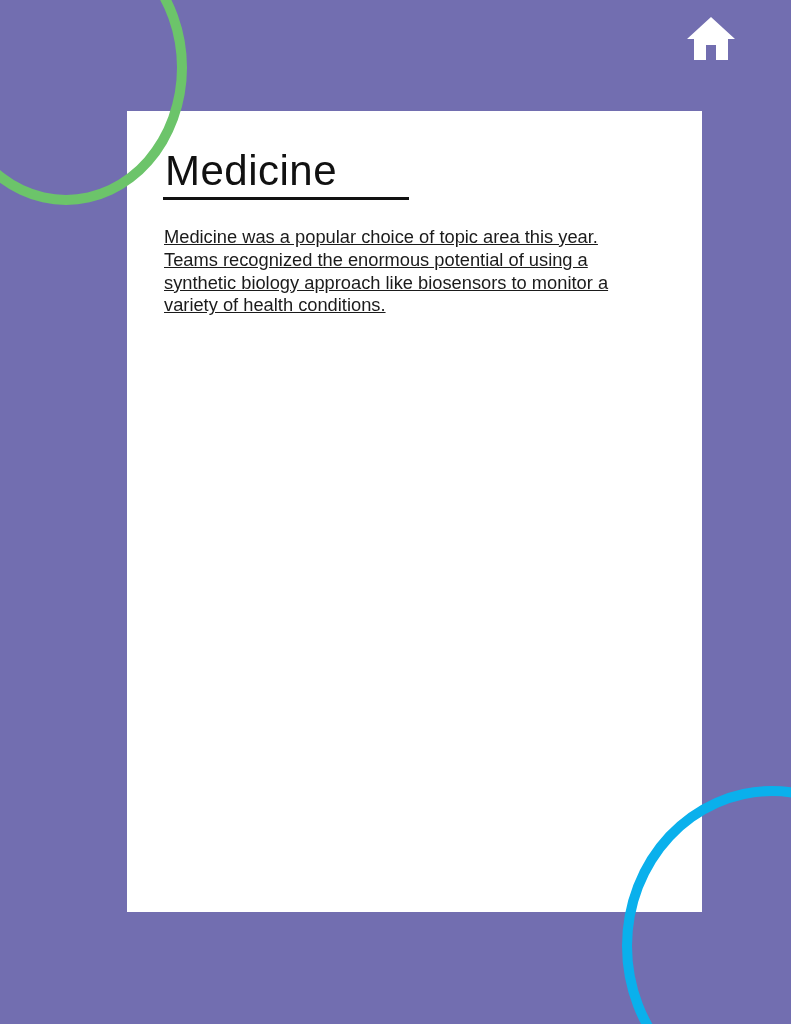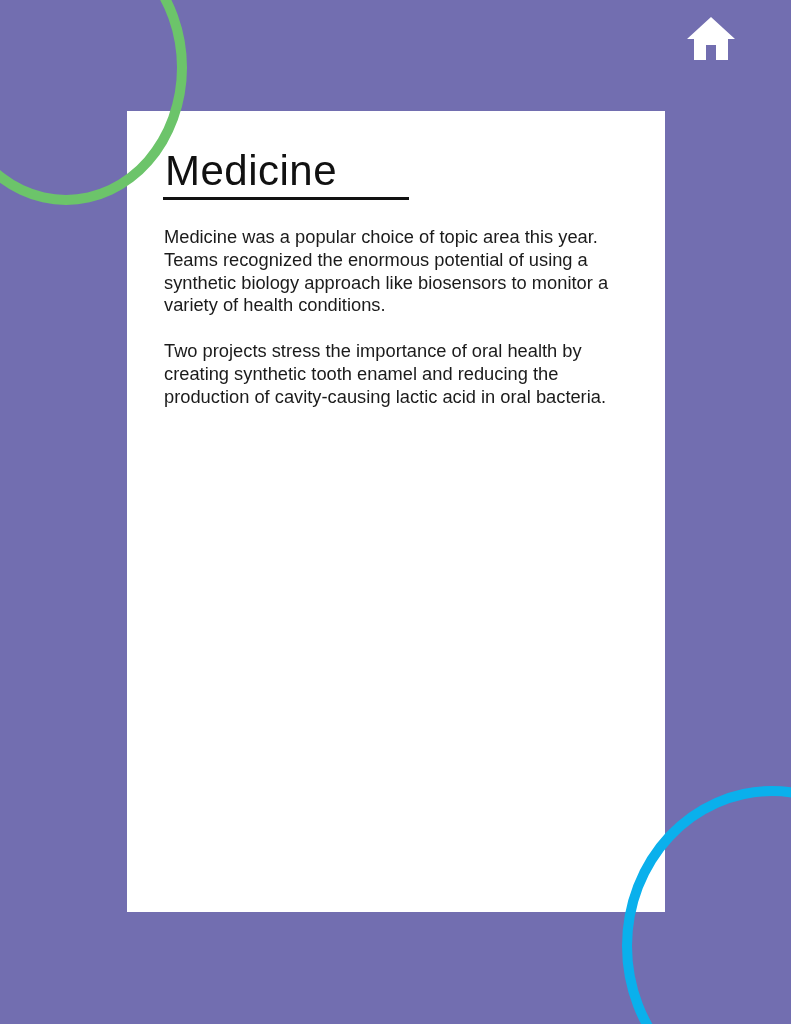--- a/index.html
+++ b/index.html
@@ -7,33 +7,34 @@
     width:791px; height:1024px; overflow:hidden; position:relative;
     background:#726eb0;
     font-family:"DejaVu Sans", sans-serif;
   }
   .ring { position:absolute; border-radius:50%; box-sizing:border-box; }
   .ring-green { left:-55px; top:-70px; width:242px; height:275px; border:10px solid #6cc46a; }
   .ring-blue { left:622px; top:786px; width:300px; height:320px; border:10px solid #0ab0ec; }
   .card {
     position:absolute; left:127px; top:111px; width:538px; height:801px;
     background:#ffffff;
+    padding-left:37px;
   }
   .title {
     position:absolute; left:38px; top:36px; margin:0;
     font-size:42px; font-weight:normal; color:#111; letter-spacing:0.5px;
     font-family:"Liberation Sans", sans-serif;
   }
   .rule { position:absolute; left:36px; top:86px; width:246px; height:3px; background:#111; }
   .body {
     position:absolute; left:37px; top:115px; width:480px;
     font-size:18.3px; line-height:22.8px; color:#1b1b1b;
     font-family:"Liberation Sans", sans-serif;
   }
-  .body p { margin:0 0 23px 0; }
+  .body p { margin:0 0 23px 0;text-decoration:underline; }
   .home {
     position:absolute; left:686px; top:16px; width:50px; height:45px;
   }
   
   .ring-green { z-index:2; }
   .card { z-index:1; }
   .ring-blue { z-index:2; }
 </style>
 </head>
 <body>
@@ -46,15 +47,14 @@
     <polygon points="25,1 49,23 42,23 42,44 8,44 8,23 1,23" fill="#ffffff"></polygon>
     <rect x="20" y="29" width="10" height="15" fill="#726eb0"></rect>
   </svg>
 </div>
 
 <div class="card">
   <h1 class="title">Medicine</h1>
   <div class="rule"></div>
   <div class="body">
     <p>Medicine was a popular choice of topic area this year. Teams recognized the enormous potential of using a synthetic biology approach like biosensors to monitor a variety of health conditions.</p>
-    <p>Two projects stress the importance of oral health by creating synthetic tooth enamel and reducing the production of cavity-causing lactic acid in oral bacteria.</p>
   </div>
 </div>
 
 </body></html>

